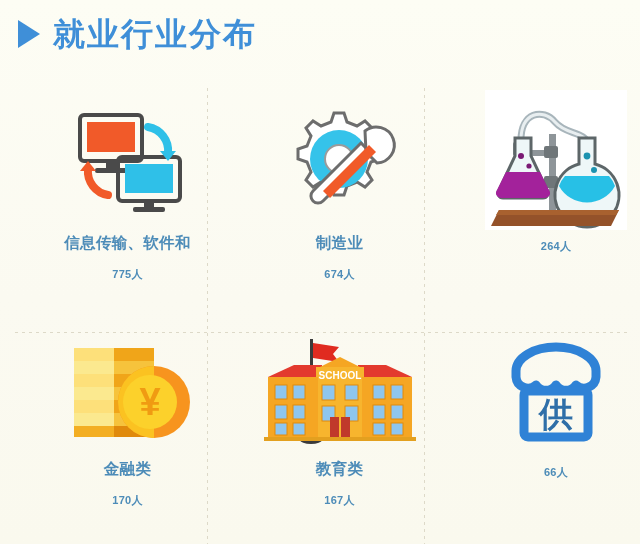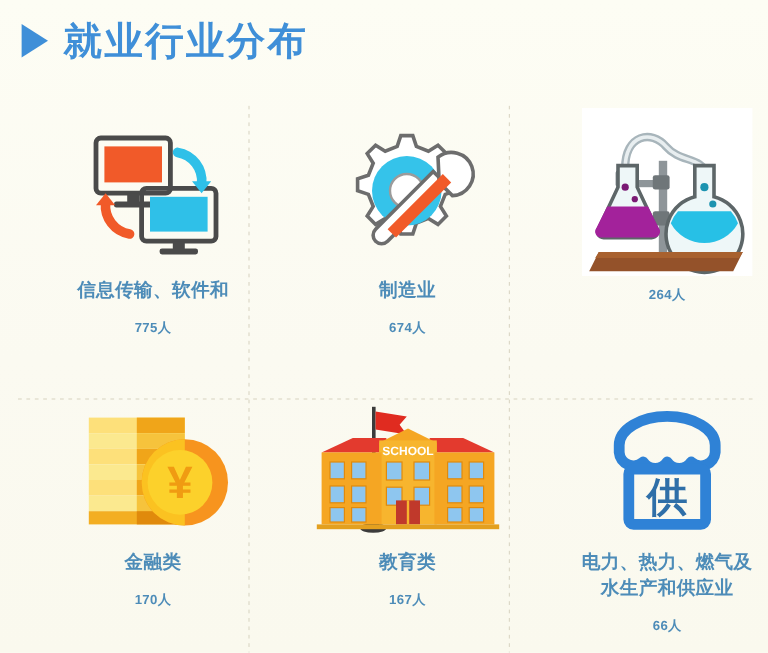--- a/index.html
+++ b/index.html
@@ -300,24 +300,20 @@
     <div class="cell r2">
       <div class="icon-wrap">
         <svg width="104" height="104" viewBox="0 0 104 104">
 
           <path d="M12 30 a40 24 0 0 1 80 0 l0 6 a12 12 0 0 1 -20 8 a12 12 0 0 1 -20 0 a12 12 0 0 1 -20 0 a12 12 0 0 1 -20 -8 z" fill="none" stroke="#2f82d6" stroke-width="9" stroke-linejoin="round"></path>
 
           <rect x="20" y="50" width="64" height="46" rx="4" fill="none" stroke="#2f82d6" stroke-width="9"></rect>
           <text x="52" y="85" text-anchor="middle" font-size="34" font-weight="bold" fill="#2f6fa8" font-family="'Liberation Sans','DejaVu Sans',sans-serif">供</text>
         </svg>
       </div>
-      <div class="cell-label">
-        <div>电力、热力、燃气及</div>
-        <div>水生产和供应业</div>
-      </div>
       <div class="cell-count">66人</div>
     </div>
 
     <div class="v-div v1"></div>
     <div class="v-div v2"></div>
     <div class="h-div"></div>
   </div>
 </div>
 
 </body></html>

